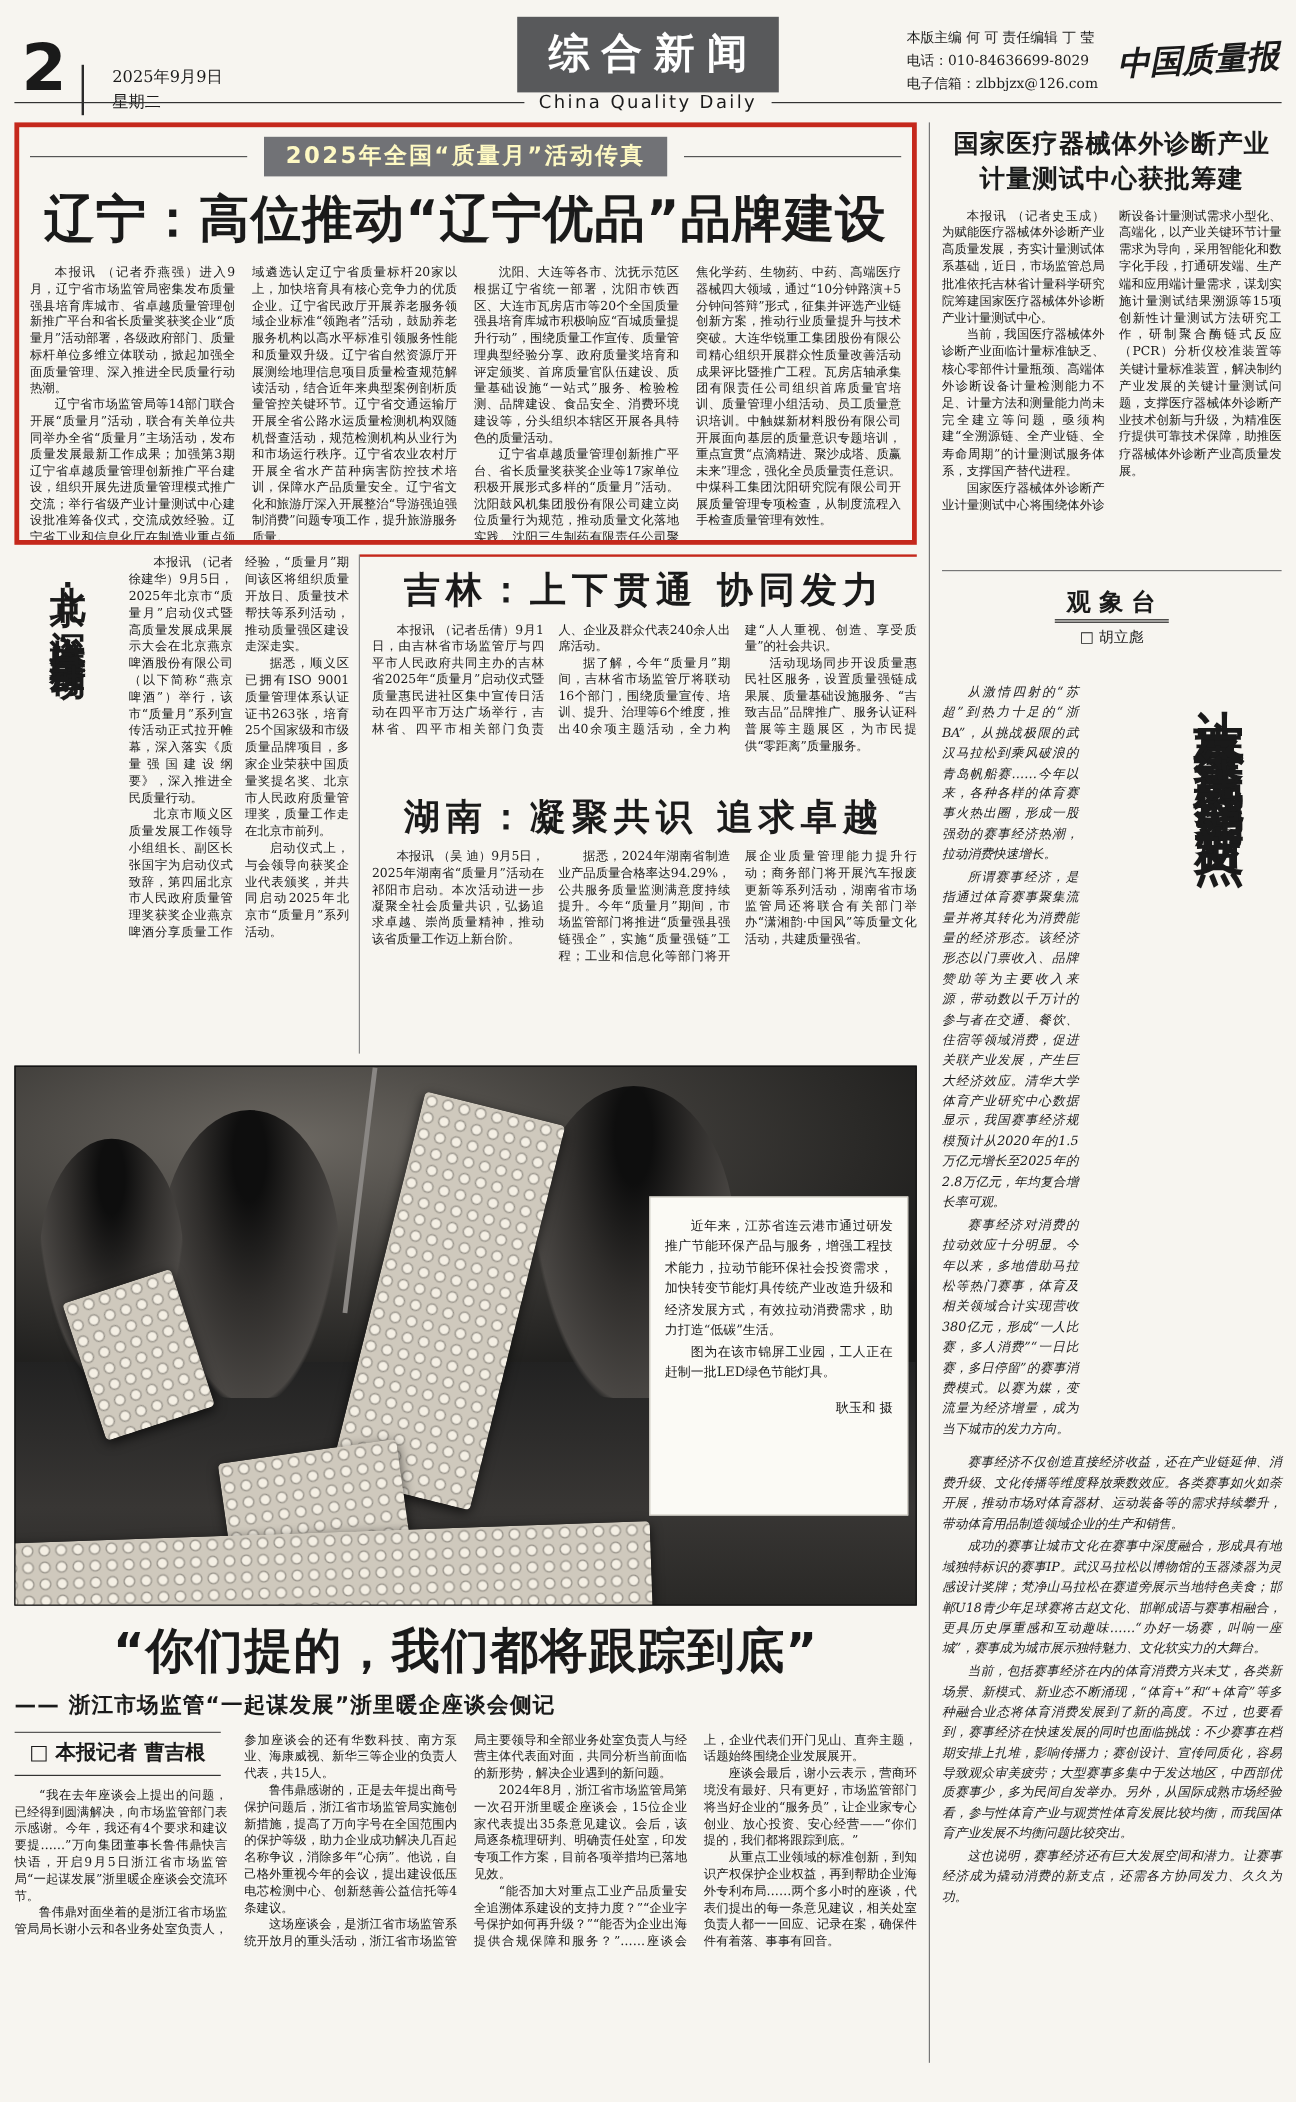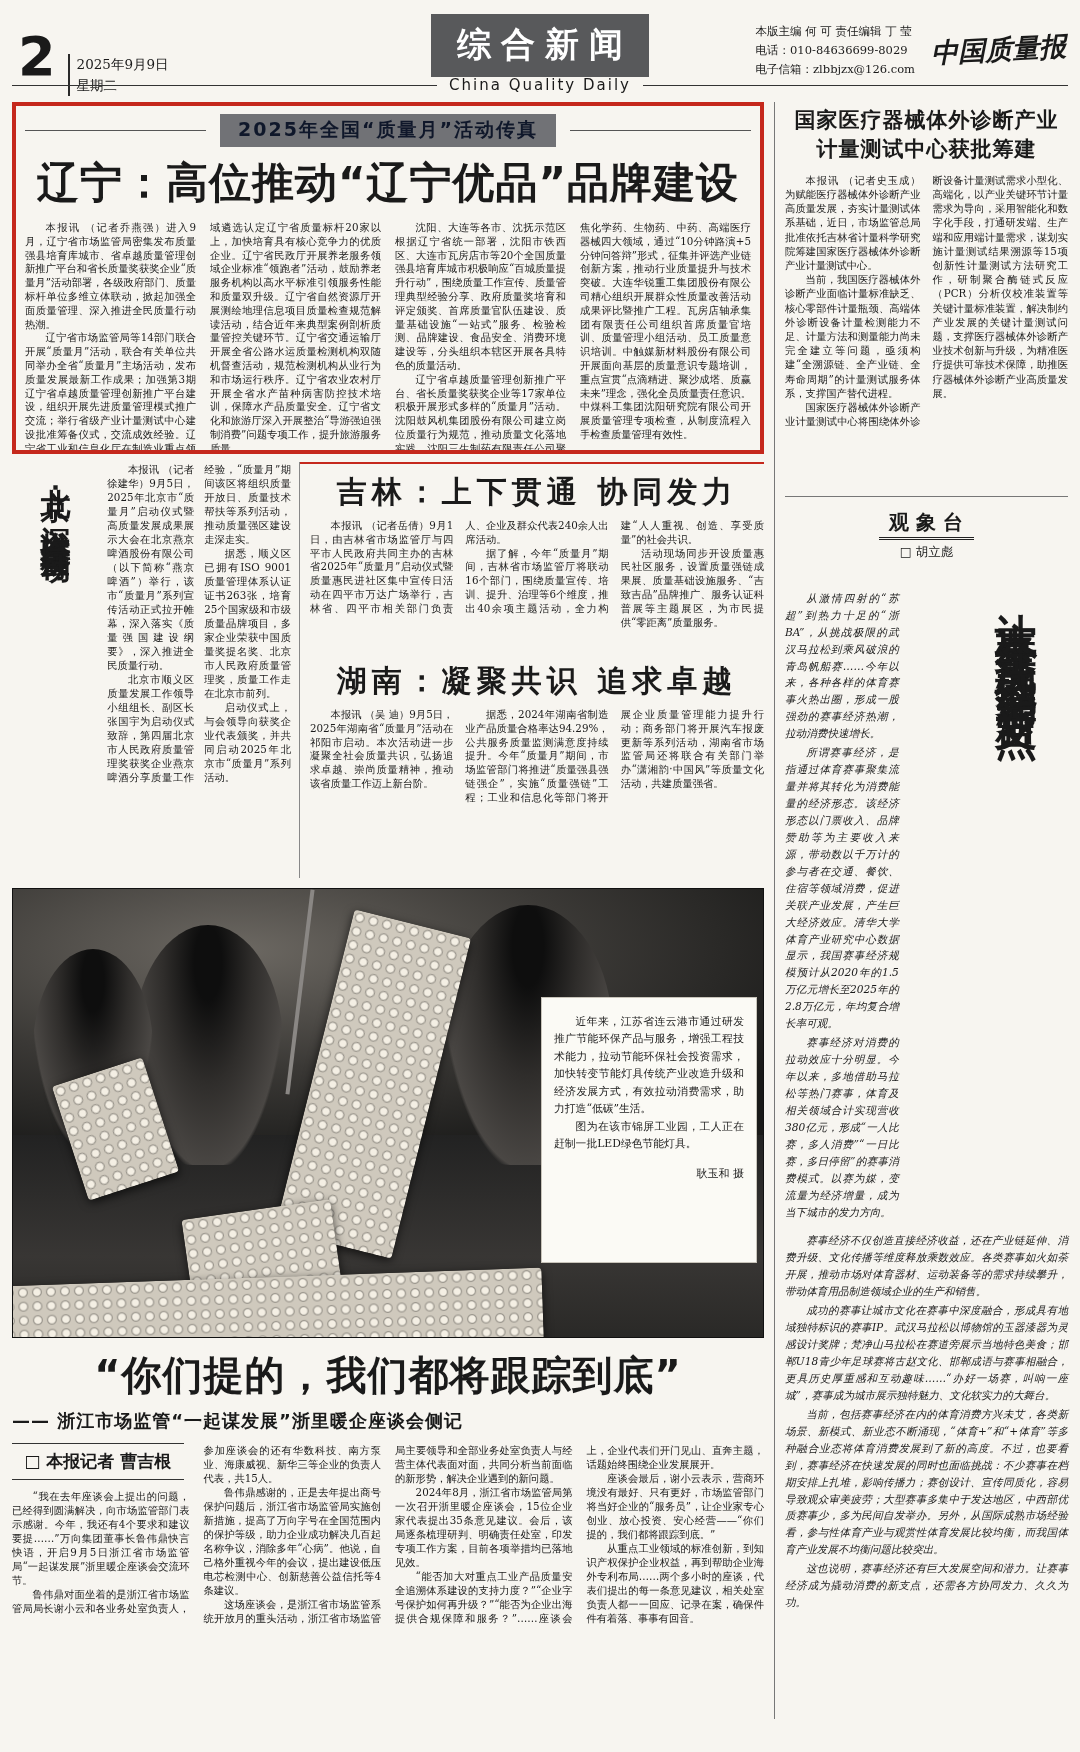--- a/index.html
+++ b/index.html
@@ -8,21 +8,21 @@
     position:relative; width:1080px; height:1752px; margin:0 auto;
     background:#f7f5f0; color:#1a1a1a; overflow:hidden;
     padding:10px 12px; font-family:"DejaVu Serif","Liberation Serif",serif;
   }
   .sans { font-family:"DejaVu Sans","Liberation Sans",sans-serif; }
 
   
   .masthead { position:relative; height:86px; }
   .mh-left { position:absolute; left:6px; top:8px; display:flex; align-items:center; gap:12px; }
   .page-num { font-family:"DejaVu Sans","Liberation Sans",sans-serif; font-weight:800; font-size:54px; line-height:0.9; }
-  .mh-date { border-left:2px solid #2a2a2a; padding-left:7px; font-size:13.5px; line-height:1.55;margin-top:36px; }
+  .mh-date { border-left:2px solid #2a2a2a; padding-left:24px; font-size:13.5px; line-height:1.55;margin-top:36px; }
   .section-box {
     position:absolute; left:50%; top:4px; transform:translateX(-50%);
     background:#58595b; color:#fff; font-family:"DejaVu Sans","Liberation Sans",sans-serif;
     font-weight:700; font-size:34px; letter-spacing:10px; padding:8px 16px 9px 26px; white-space:nowrap;
   }
   .mh-right { position:absolute; right:2px; top:12px; display:flex; align-items:center; gap:16px; }
   .mh-editors { font-size:11.5px; line-height:1.65; }
   .brand { font-size:27px; font-weight:700; font-style:italic; transform:rotate(-3deg); white-space:nowrap; }
   .mh-rule { position:absolute; left:0; right:0; bottom:2px; display:flex; align-items:center; gap:12px; }
   .mh-rule .line { flex:1; border-top:1.5px solid #333; }
@@ -30,21 +30,21 @@
 
   
   .content { display:flex; gap:10px; margin-top:6px; }
   .left-col { width:752px; }
   .rail { flex:1; border-left:1px solid #777; padding-left:10px; }
 
   
   .feature { border:4px solid #c5281c; padding:8px 9px 2px; height:352px; overflow:hidden; }
   .f-banner { display:flex; align-items:center; gap:14px; }
   .f-banner .line { flex:1; border-top:1px solid #555; }
-  .f-banner-box { background:#717276; color:#0f172a; font-weight:700; font-size:19px; letter-spacing:2px; padding:3px 18px 4px; }
+  .f-banner-box { background:#717276; color:#fef9c3; font-weight:700; font-size:19px; letter-spacing:2px; padding:3px 18px 4px; }
   .f-headline { text-align:center; font-weight:900; font-size:42px; letter-spacing:1px; margin:8px 0 10px; }
   .f-body { height:246px; column-count:4; column-gap:14px; font-size:10.3px; line-height:1.34; text-align:justify; overflow:hidden; }
   .para { margin:0; text-indent:2em; }
 
   
   .mid { display:flex; margin-top:8px; height:416px; }
   .beijing { width:288px; display:flex; border-right:1px solid #888; padding-right:8px; }
   .bj-headline {
     writing-mode:vertical-rl; text-orientation:upright;
     font-family:"DejaVu Sans","Liberation Sans",sans-serif; font-weight:800;
@@ -71,21 +71,21 @@
 
   
   .zj { margin-top:10px; }
   .zj-headline { text-align:center; font-weight:900; font-size:40px; letter-spacing:1px; margin:2px 0 6px; }
   .zj-subhead { text-align:left; font-weight:700; font-size:18px; margin-bottom:10px; letter-spacing:1px; }
   .zj-body { height:276px; column-count:4; column-gap:14px; font-size:10.3px; line-height:1.36; text-align:justify; overflow:hidden; }
   .zj-byline { border-top:1px solid #333; border-bottom:1px solid #333; padding:6px 0; margin:0 6px 9px 0;
     text-align:center; font-weight:700; font-size:17px; }
 
   
-  .medical { padding-bottom:23px; border-bottom:1px solid #777; }
+  .medical { padding-bottom:2px; border-bottom:1px solid #777; }
   .md-headline { text-align:center; font-weight:800; font-size:21px; line-height:1.4; margin:4px 0 8px; letter-spacing:1px; }
   .md-body { height:300px; column-count:2; column-gap:12px; font-size:10.3px; line-height:1.38; text-align:justify; overflow:hidden; }
 
   
   .obs { margin-top:12px; }
   .obs-header { text-align:center; margin-bottom:8px; }
   .obs-header span { font-family:"DejaVu Sans","Liberation Sans",sans-serif; font-weight:800; font-size:20px;
     letter-spacing:7px; border-bottom:3px double #222; padding:0 4px 3px 10px; }
   .obs-byline { text-align:center; font-size:12.5px; margin:6px 0 10px; }
   .obs-flex { display:flex; gap:7px; }

